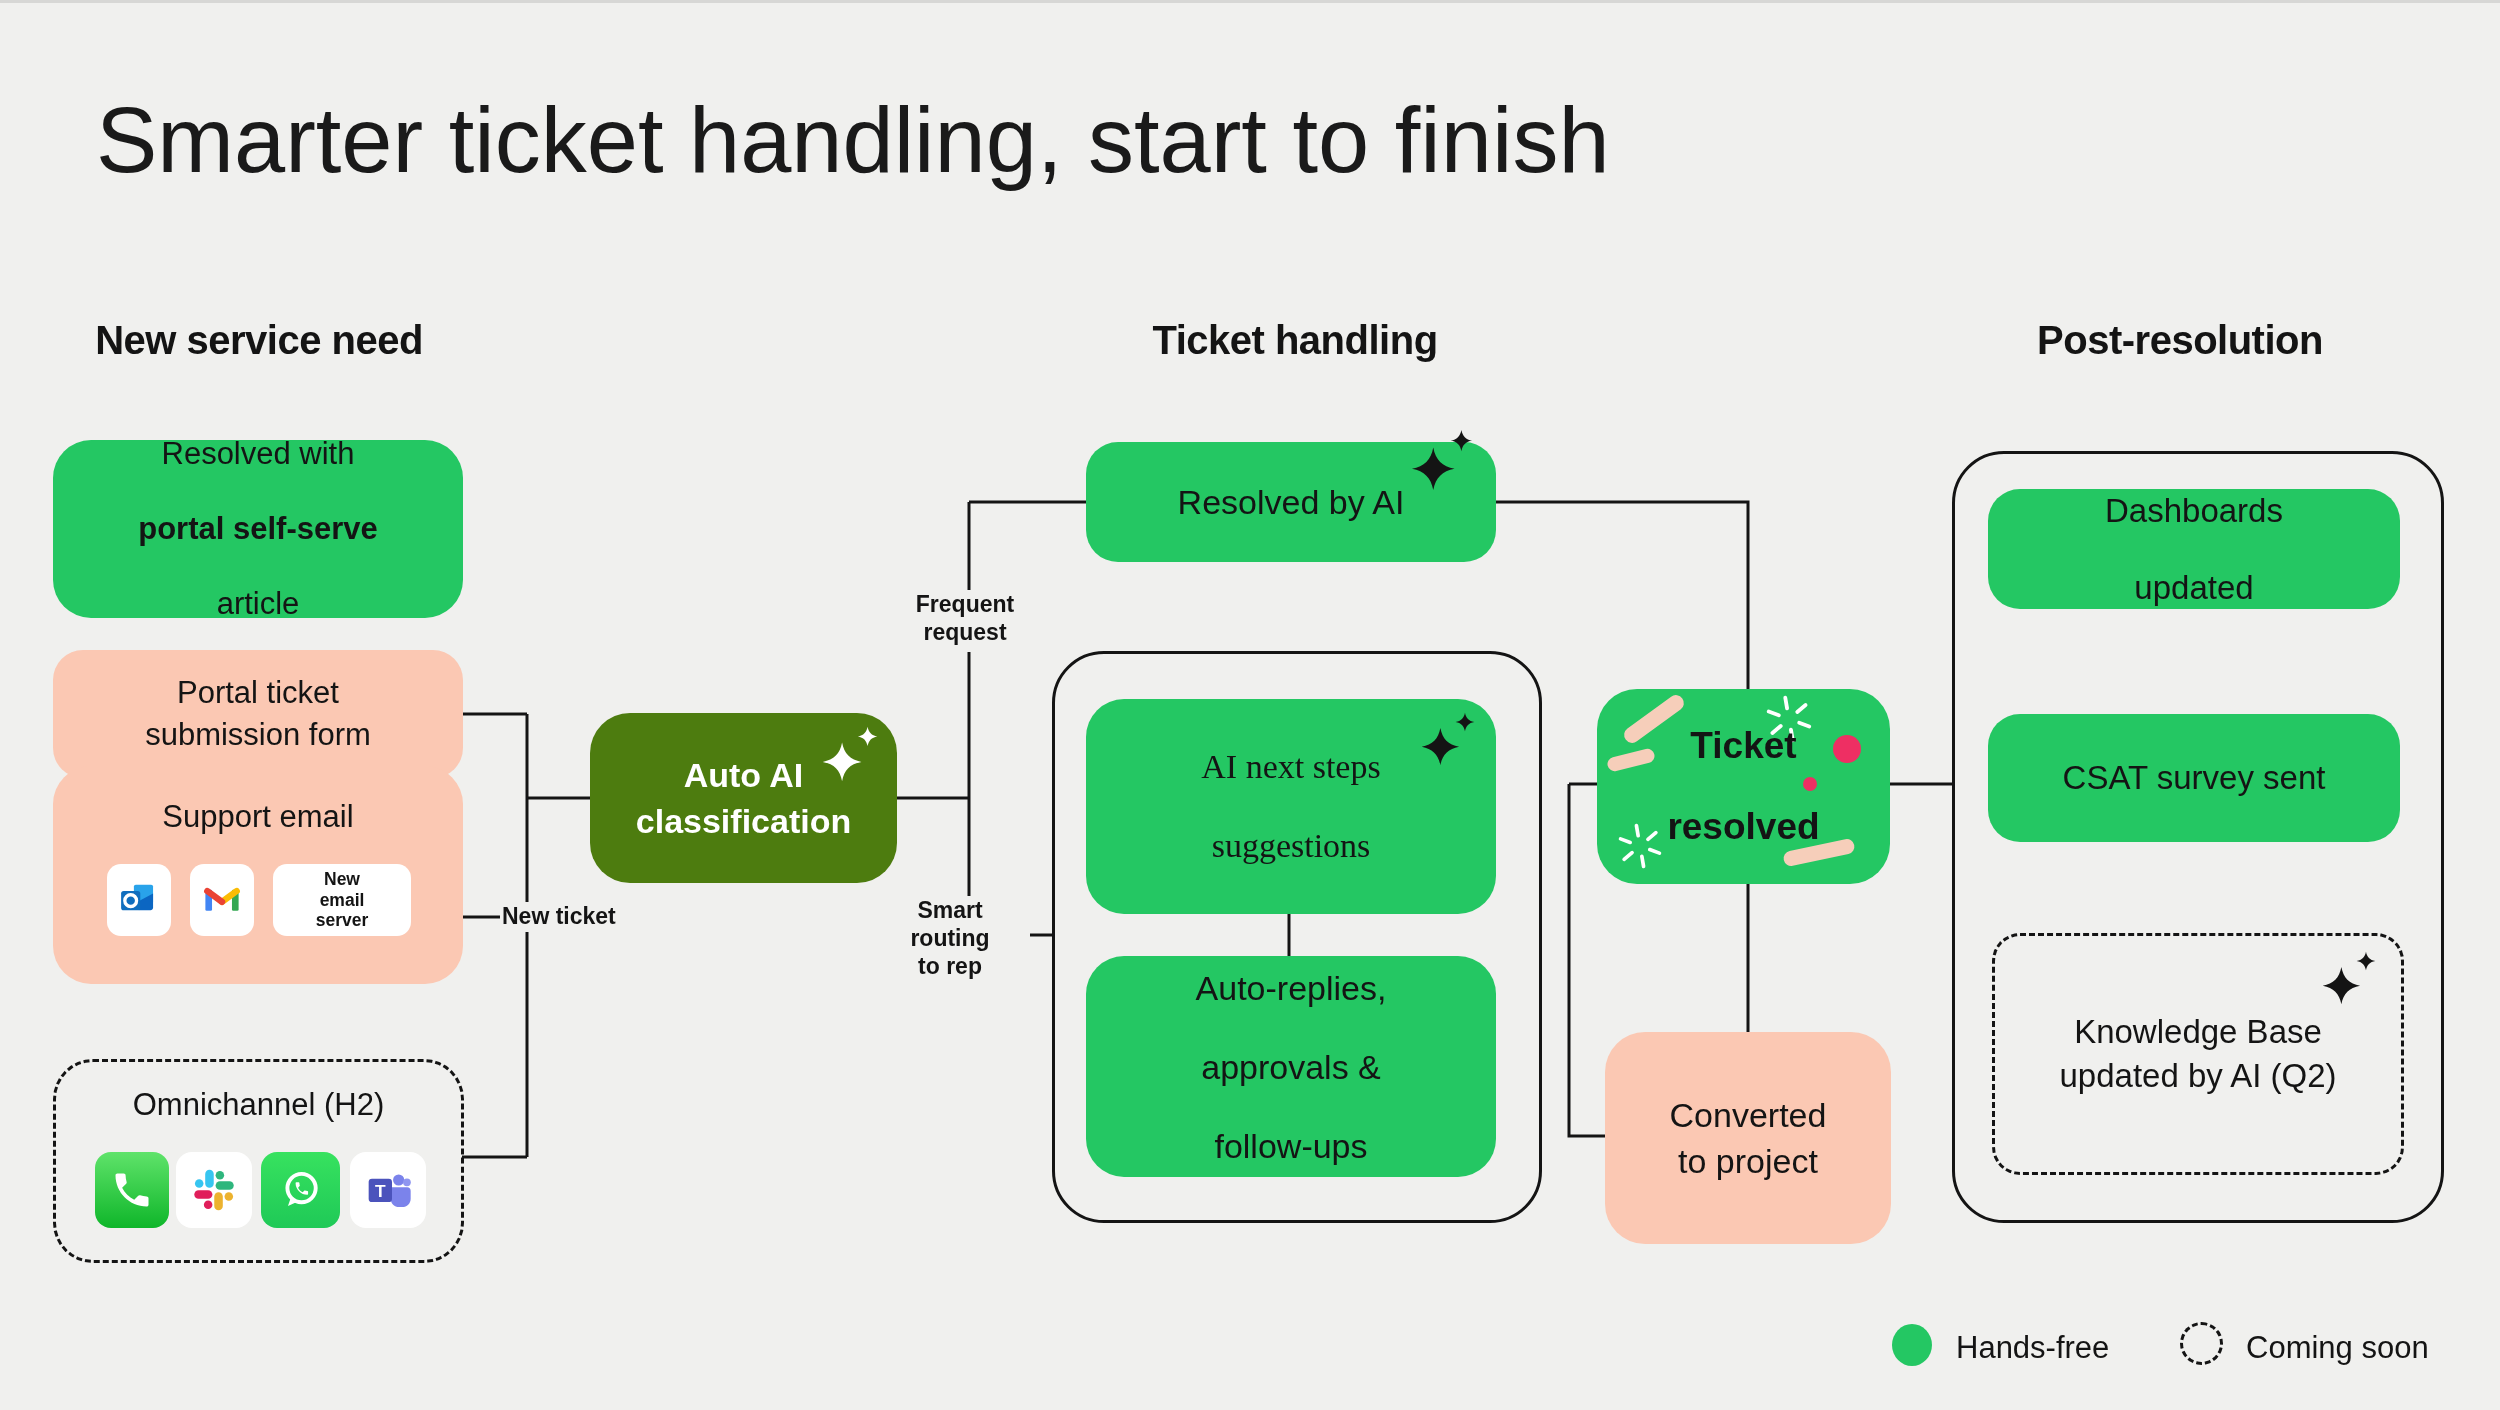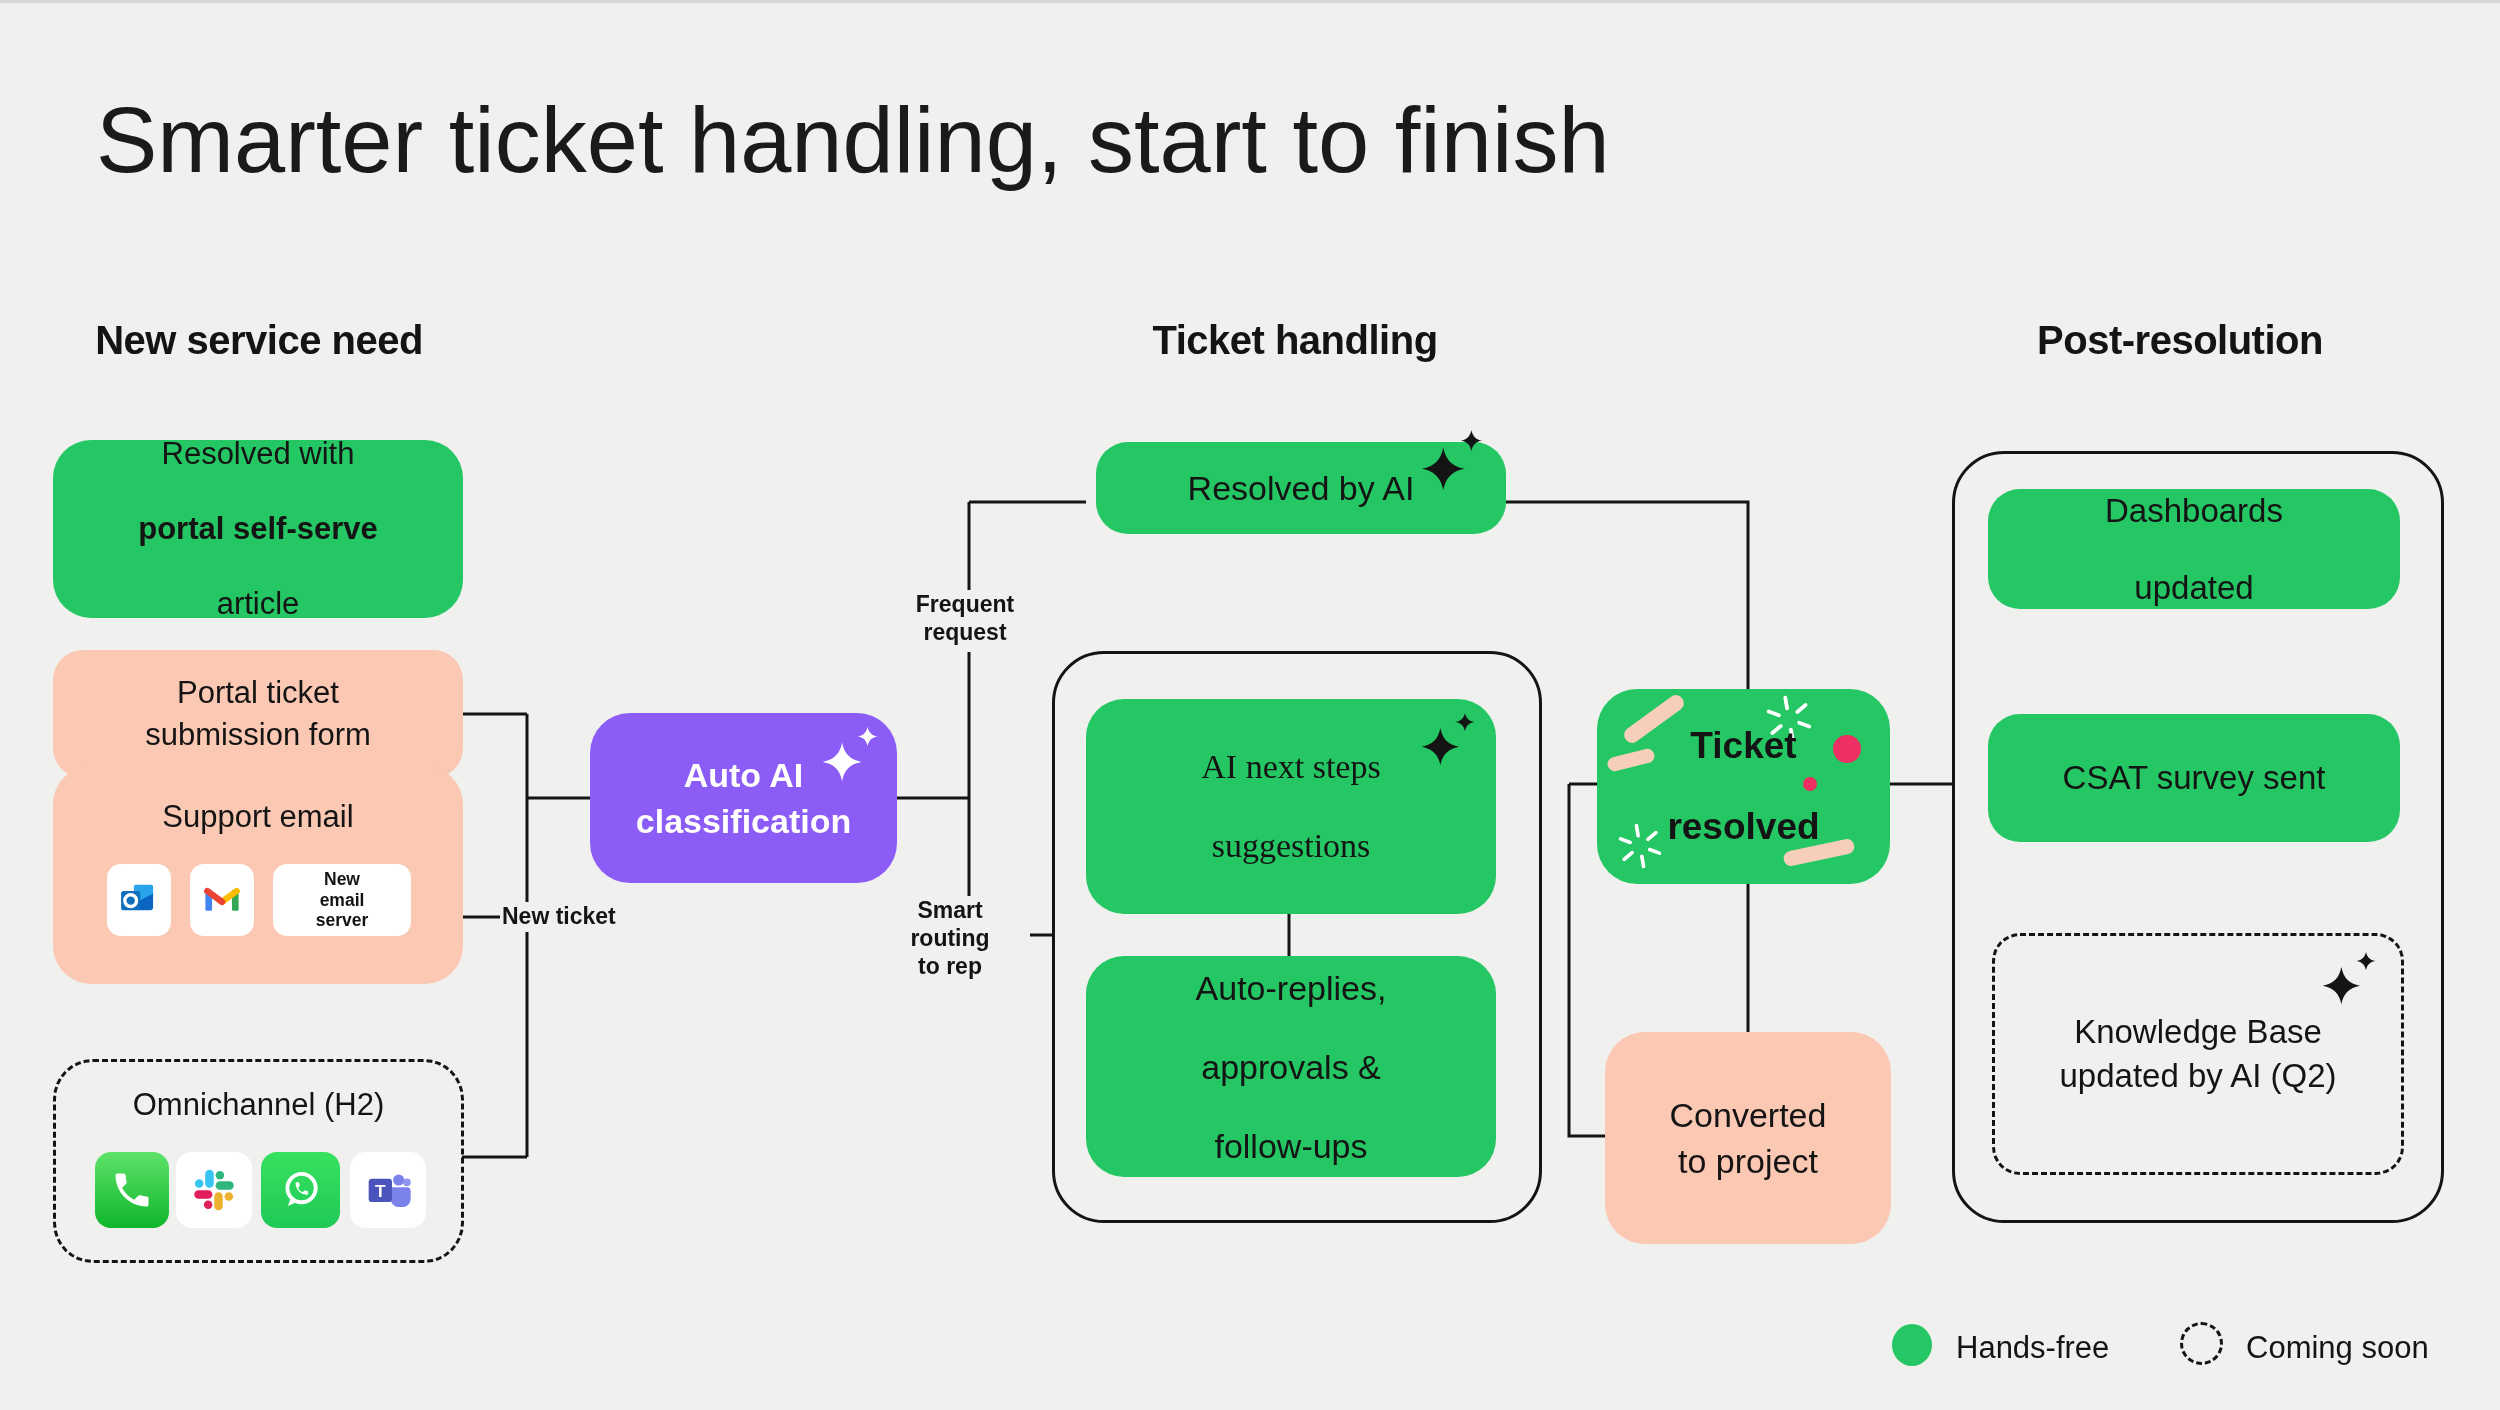--- a/index.html
+++ b/index.html
@@ -5,21 +5,21 @@
   html,body{margin:0;padding:0;background:#f0f0ee;}
   body{width:2500px;height:1410px;font-family:"Liberation Sans",sans-serif;color:#141414;}
   .canvas{position:relative;width:2500px;height:1410px;background:#f0f0ee;overflow:hidden;}
   .topline{position:absolute;left:0;top:0;width:2500px;height:3px;background:#d7d7d5;}
   .title{position:absolute;left:96px;top:88px;font-size:92px;font-weight:200;letter-spacing:0px;color:#1a1a1a;white-space:nowrap;}
   .col-header{position:absolute;top:318px;width:500px;text-align:center;font-size:40px;font-weight:700;letter-spacing:-0.5px;}
   svg.wires{position:absolute;left:0;top:0;z-index:1;}
   .box{position:absolute;z-index:2;display:flex;flex-direction:column;align-items:center;justify-content:center;text-align:center;color:#141414;}
   .green{background:#24c763;gap:33px;}
   .pink{background:#fbc8b3;}
-  .blackbox{background:#8b5cf6;color:#ffffff;}
+  .blackbox{background:#4d7c0f;color:#ffffff;}
   .r30{border-radius:30px}.r32{border-radius:32px}.r38{border-radius:38px}.r40{border-radius:40px}
   .t31{font-size:31px;line-height:42px;}
   .t34{font-size:34px;line-height:46px;}
   .t33{font-size:33px;line-height:44px;}
   .bold{font-weight:700;}
   .outline-container{position:absolute;z-index:2;border:3px solid #141414;border-radius:52px;background:transparent;}
   .dashedbox{position:absolute;z-index:2;border:3px dashed #141414;background:transparent;}
   .tile{position:absolute;background:#ffffff;border-radius:14px;display:flex;align-items:center;justify-content:center;}
   .edge-label{position:absolute;z-index:5;background:#f0f0ee;font-weight:700;font-size:23px;line-height:28px;text-align:center;color:#141414;}
   .sparkle{position:absolute;z-index:3;}
@@ -136,21 +136,21 @@
 
   <div class="box blackbox r40" style="left:590px;top:713px;width:307px;height:170px;">
     <svg class="sparkle" style="right:18px;top:12px;" width="58" height="58" viewBox="0 0 66 66">
       <path transform="translate(0,18)" fill="#ffffff" d="M24 2C26.4 14.8 33.2 21.6 46 24 33.2 26.4 26.4 33.2 24 46 21.6 33.2 14.8 26.4 2 24 14.8 21.6 21.6 14.8 24 2Z"></path>
       <path transform="translate(41,1) scale(0.5)" fill="#ffffff" d="M24 2C26.4 14.8 33.2 21.6 46 24 33.2 26.4 26.4 33.2 24 46 21.6 33.2 14.8 26.4 2 24 14.8 21.6 21.6 14.8 24 2Z"></path>
     </svg>
     <div class="t34 bold nodetext">Auto AI</div>
     <div class="t34 bold nodetext">classification</div>
   </div>
 
-  <div class="box green r32 t34" style="left:1086px;top:442px;width:410px;height:92px;margin-left:10px;">
+  <div class="box green r32 t34" style="left:1086px;top:442px;width:410px;height:120px;">
     <svg class="sparkle" style="right:22px;top:-14px;" width="64" height="64" viewBox="0 0 66 66">
       <path transform="translate(0,18)" fill="#141414" d="M24 2C26.4 14.8 33.2 21.6 46 24 33.2 26.4 26.4 33.2 24 46 21.6 33.2 14.8 26.4 2 24 14.8 21.6 21.6 14.8 24 2Z"></path>
       <path transform="translate(41,1) scale(0.5)" fill="#141414" d="M24 2C26.4 14.8 33.2 21.6 46 24 33.2 26.4 26.4 33.2 24 46 21.6 33.2 14.8 26.4 2 24 14.8 21.6 21.6 14.8 24 2Z"></path>
     </svg>
     <div class="nodetext">Resolved by AI</div>
   </div>
 
   <div class="outline-container" style="left:1052px;top:651px;width:484px;height:566px;"></div>
 
   <div class="box green r38 t34" style="left:1086px;top:699px;width:410px;height:215px;font-family:Liberation Serif, serif;">

